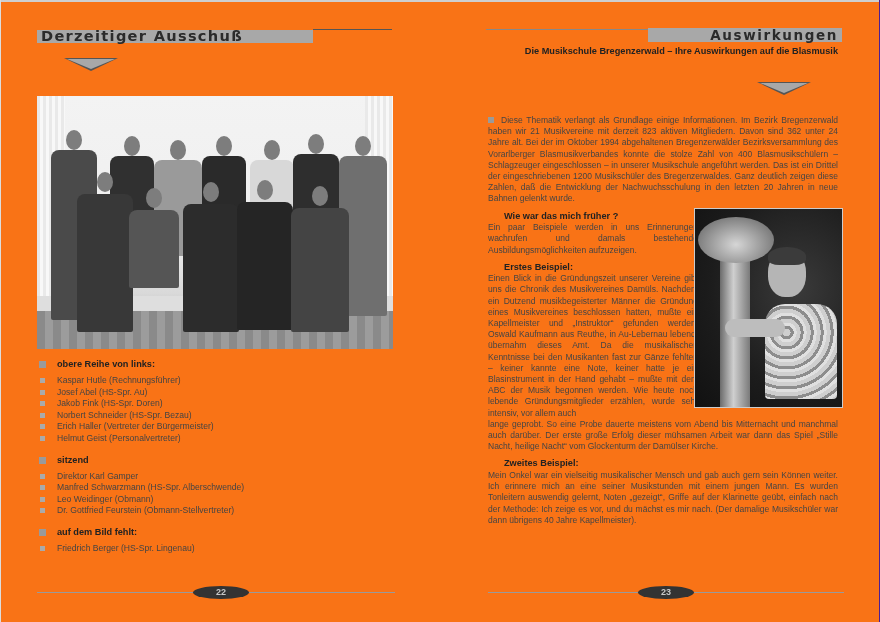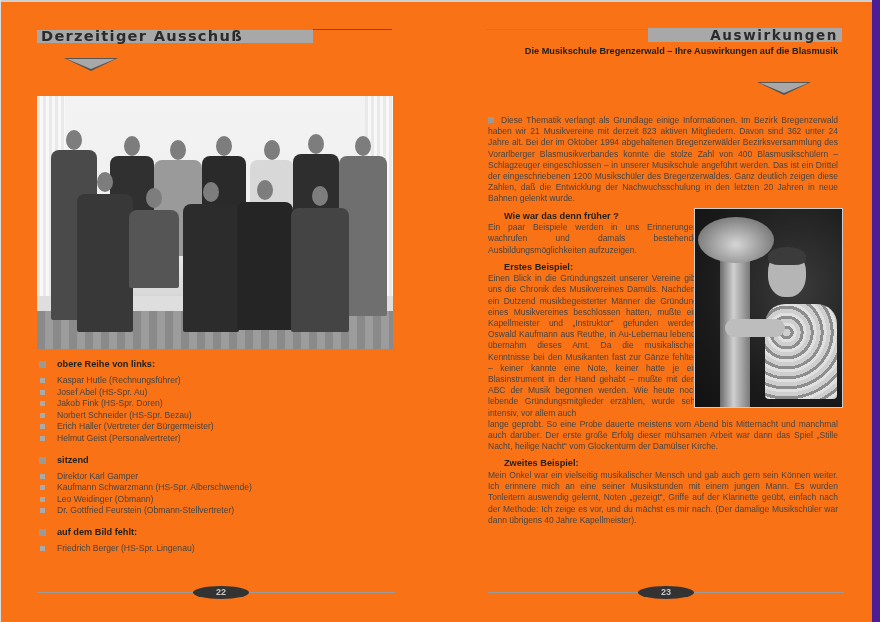--- a/index.html
+++ b/index.html
@@ -4,21 +4,21 @@
 <style>
   html, body { margin: 0; padding: 0; }
   body {
     width: 880px; height: 622px; overflow: hidden; position: relative;
     background: #ffffff;
     font-family: "Liberation Sans", "DejaVu Sans", sans-serif;
     color: #333;
   }
   .page { position: absolute; top: 0; height: 622px; background: #f97316; }
   .page-left { left: 0; width: 440px; border-left: 1px solid #ddd; box-sizing: border-box; }
-  .page-right { left: 440px; width: 440px; box-sizing: border-box; border-right: 8px solid #4c1d95; }
+  .page-right { left: 440px; width: 440px; box-sizing: border-box; border-right: 1px solid #4c1d95; }
   .top-edge { position: absolute; top: 0; left: 0; right: 0; height: 2px; background: #cfcfcf; }
 
   
   .hdr-left-band {
     position: absolute; left: 36px; top: 30px; width: 276px; height: 13px;
     background: #a8a8a8;
   }
   .hdr-left-text {
     position: absolute; left: 40px; top: 28px; font-family: "DejaVu Sans", sans-serif;
     font-weight: bold; font-size: 13.5px; letter-spacing: 1.2px; color: #2b2b2b;
@@ -178,21 +178,21 @@
       <li><span class="sq"></span><span>Kaspar Hutle (Rechnungsführer)</span></li>
       <li><span class="sq"></span><span>Josef Abel (HS-Spr. Au)</span></li>
       <li><span class="sq"></span><span>Jakob Fink (HS-Spr. Doren)</span></li>
       <li><span class="sq"></span><span>Norbert Schneider (HS-Spr. Bezau)</span></li>
       <li><span class="sq"></span><span>Erich Haller (Vertreter der Bürgermeister)</span></li>
       <li><span class="sq"></span><span>Helmut Geist (Personalvertreter)</span></li>
     </ul>
     <div class="group-title"><span class="sq"></span><span>sitzend</span></div>
     <ul>
       <li><span class="sq"></span><span>Direktor Karl Gamper</span></li>
-      <li><span class="sq"></span><span>Kaufmann Schwarzmann (HS-Spr. Alberschwende)</span></li>
+      <li><span class="sq"></span><span>Manfred Schwarzmann (HS-Spr. Alberschwende)</span></li>
       <li><span class="sq"></span><span>Leo Weidinger (Obmann)</span></li>
       <li><span class="sq"></span><span>Dr. Gottfried Feurstein (Obmann-Stellvertreter)</span></li>
     </ul>
     <div class="group-title"><span class="sq"></span><span>auf dem Bild fehlt:</span></div>
     <ul>
       <li><span class="sq"></span><span>Friedrich Berger (HS-Spr. Lingenau)</span></li>
     </ul>
   </div>
 
   <div class="footer-rule" style="left:36px;top:592px;width:358px;"></div>
@@ -203,21 +203,21 @@
   <div class="top-edge"></div>
   <div class="hdr-right-rule"></div>
   <div class="hdr-right-band"></div>
   <div class="hdr-right-text">Auswirkungen</div>
   <div class="hdr-right-sub">Die Musikschule Bregenzerwald – Ihre Auswirkungen auf die Blasmusik</div>
   <div class="triangle" style="left:317px;top:82px;"></div>
 
   <div class="article">
     <p><span class="lead-sq"></span><span>Diese Thematik verlangt als Grundlage einige Informationen. Im Bezirk Bregenzerwald haben wir 21 Musikvereine mit derzeit 823 aktiven Mitgliedern. Davon sind 362 unter 24 Jahre alt. Bei der im Oktober 1994 abgehaltenen Bregenzerwälder Bezirksversammlung des Vorarlberger Blasmusikverbandes konnte die stolze Zahl von 400 Blasmusikschülern – Schlagzeuger eingeschlossen – in unserer Musikschule angeführt werden. Das ist ein Drittel der eingeschriebenen 1200 Musikschüler des Bregenzerwaldes. Ganz deutlich zeigen diese Zahlen, daß die Entwicklung der Nachwuchsschulung in den letzten 20 Jahren in neue Bahnen gelenkt wurde.</span></p>
 
-    <h4>Wie war das denn früher ?</h4>
+    <h4>Wie war das mich früher ?</h4>
     <p class="narrow">Ein paar Beispiele werden in uns Erinnerungen wachrufen und damals bestehende Ausbildungsmöglichkeiten aufzuzeigen.</p>
 
     <h4>Erstes Beispiel:</h4>
     <p class="narrow">Einen Blick in die Gründungszeit unserer Vereine gibt uns die Chronik des Musikvereines Damüls. Nachdem ein Dutzend musikbegeisterter Männer die Gründung eines Musikvereines beschlossen hatten, mußte ein Kapellmeister und „Instruktor“ gefunden werden. Oswald Kaufmann aus Reuthe, in Au-Lebernau lebend, übernahm dieses Amt. Da die musikalischen Kenntnisse bei den Musikanten fast zur Gänze fehlten – keiner kannte eine Note, keiner hatte je ein Blasinstrument in der Hand gehabt – mußte mit dem ABC der Musik begonnen werden. Wie heute noch lebende Gründungsmitglieder erzählen, wurde sehr intensiv, vor allem auch</p>
     <p>lange geprobt. So eine Probe dauerte meistens vom Abend bis Mitternacht und manchmal auch darüber. Der erste große Erfolg dieser mühsamen Arbeit war dann das Spiel „Stille Nacht, heilige Nacht“ vom Glockenturm der Damülser Kirche.</p>
 
     <h4>Zweites Beispiel:</h4>
     <p>Mein Onkel war ein vielseitig musikalischer Mensch und gab auch gern sein Können weiter. Ich erinnere mich an eine seiner Musikstunden mit einem jungen Mann. Es wurden Tonleitern auswendig gelernt, Noten „gezeigt“, Griffe auf der Klarinette geübt, einfach nach der Methode: Ich zeige es vor, und du mächst es mir nach. (Der damalige Musikschüler war dann übrigens 40 Jahre Kapellmeister).</p>
   </div>
 

